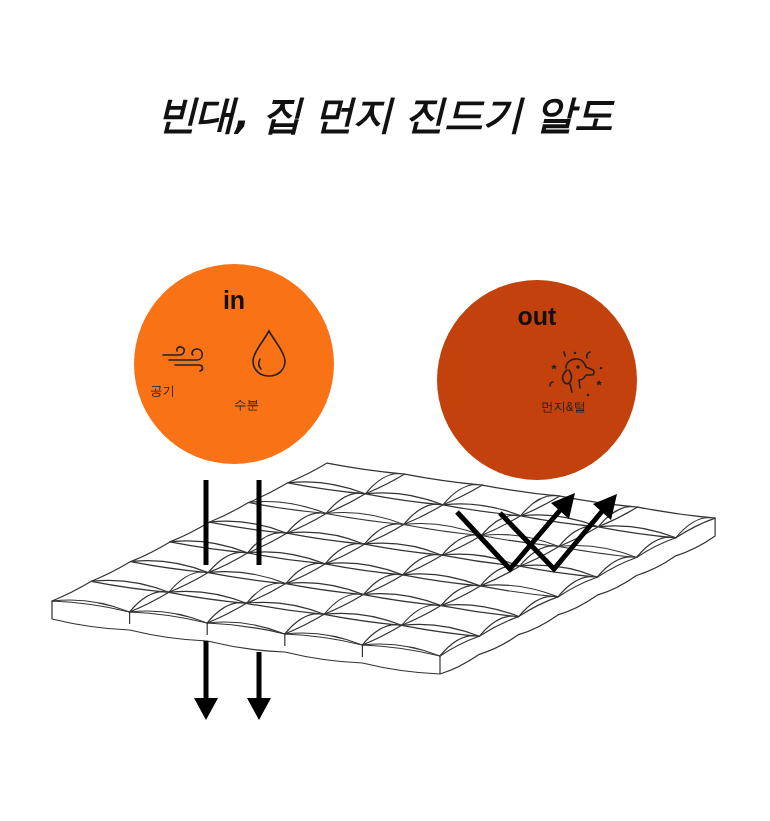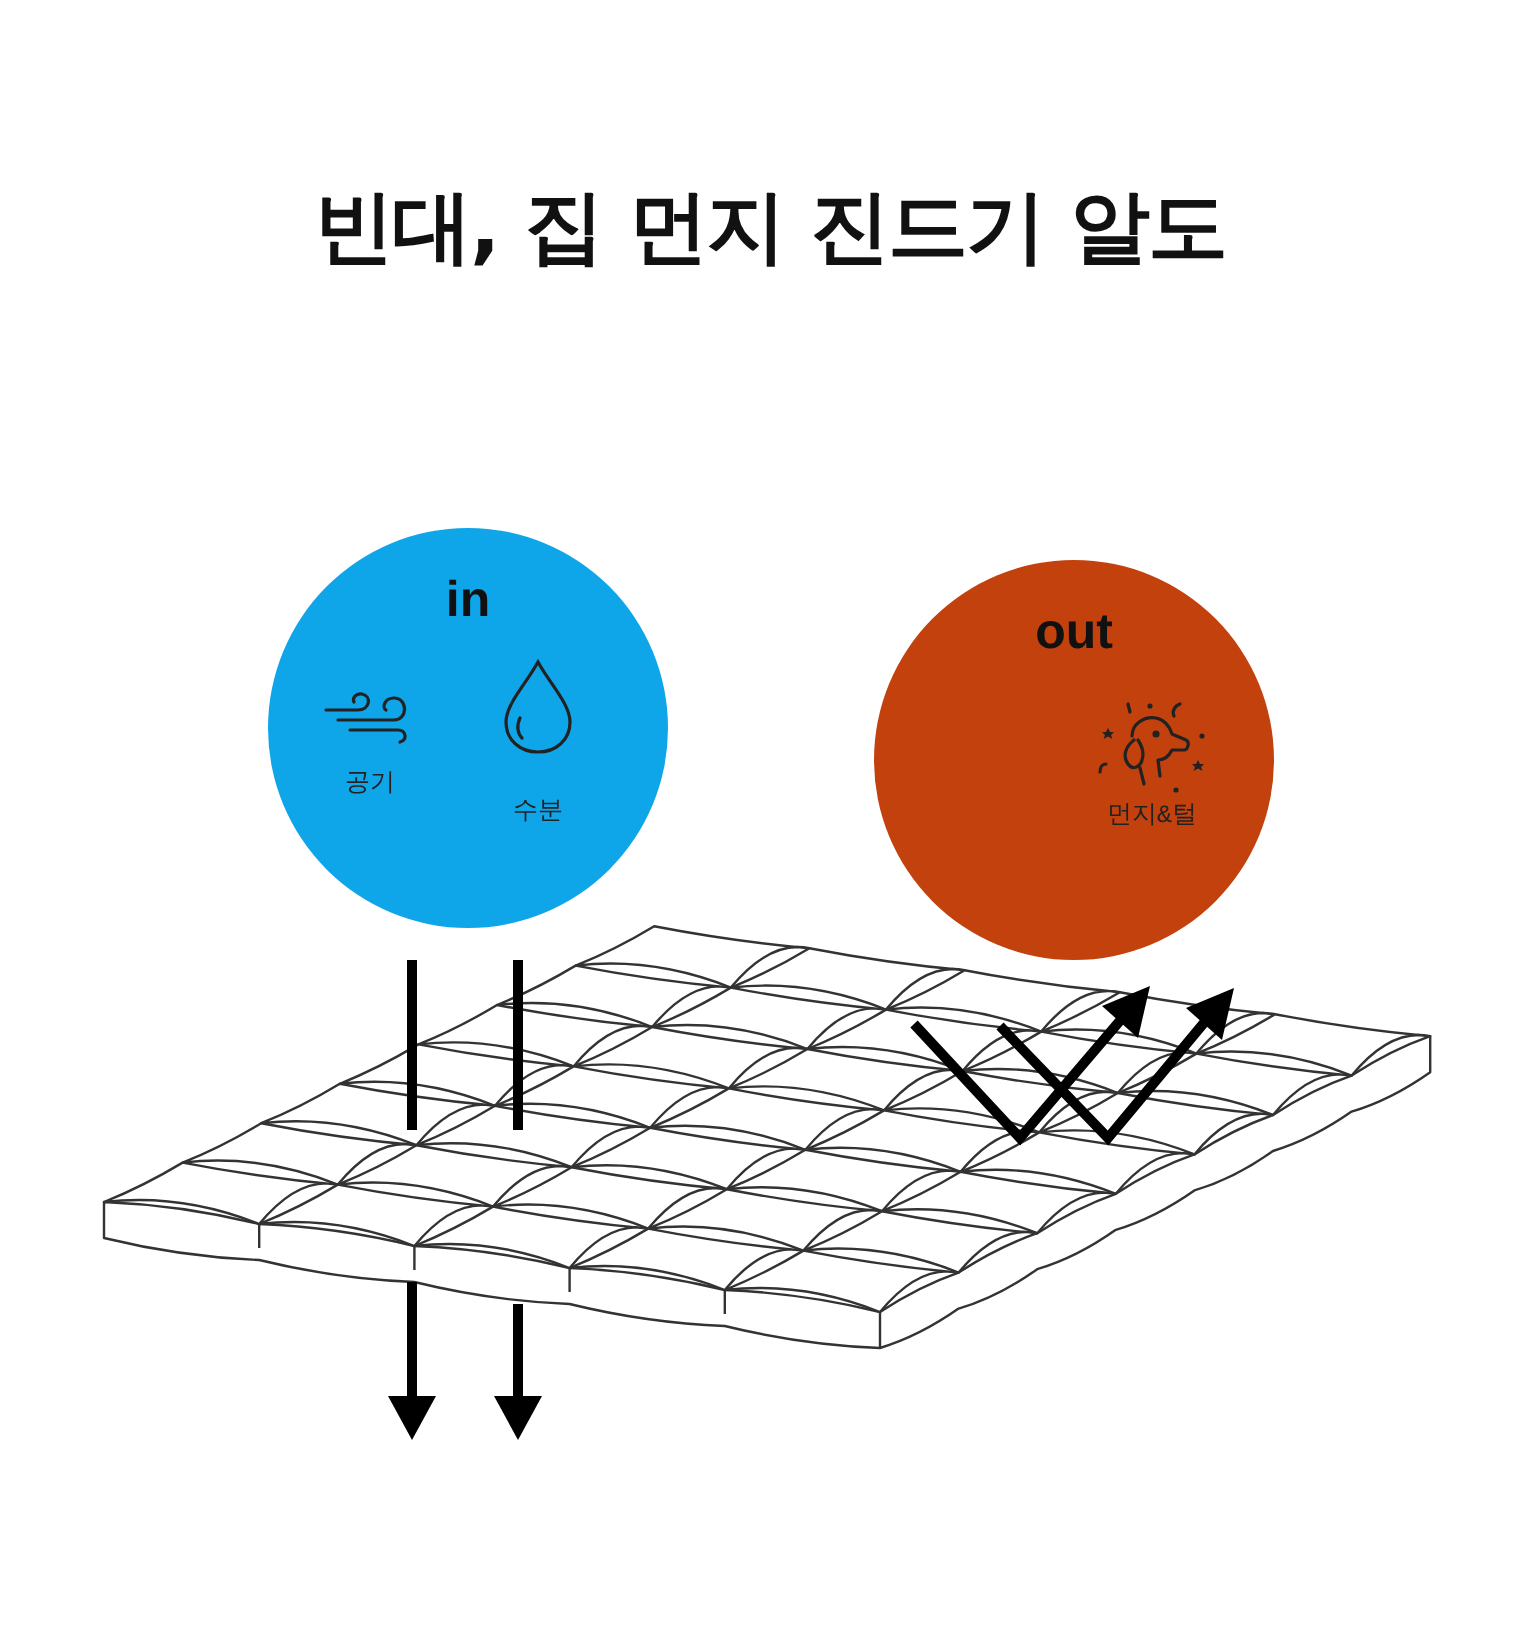--- a/index.html
+++ b/index.html
@@ -1,26 +1,26 @@
 <!DOCTYPE html>
 <html><head>
 <meta charset="utf-8">
 <style>
   html, body { margin: 0; padding: 0; background: #ffffff; }
   body { width: 770px; height: 821px; position: relative; overflow: hidden;
          font-family: "DejaVu Sans", "Liberation Sans", sans-serif; color: #111; }
   .headline { position: absolute; left: 0; top: 84px; width: 770px; text-align: center;
-              font-size: 40px; font-weight: bold; line-height: 60px; letter-spacing: -1px; color: #111; }
+              font-size: 40px; font-weight: bold; line-height: 60px; letter-spacing: -1px; color: #111; font-style: italic; }
   .headline div { white-space: nowrap; }
   .circle { position: absolute; width: 200px; height: 200px; border-radius: 50%; }
-  .circle.in { left: 134px; top: 264px; background: #0ea5e9; }
+  .circle.in { left: 134px; top: 264px; background: #f97316; }
   .circle.out { left: 437px; top: 280px; background: #c2410c; }
   .circle-title { position: absolute; left: 0; top: 22px; width: 100%; text-align: center;
                   font-family: "Liberation Sans", sans-serif; font-weight: bold; font-size: 25px; color: #111; }
-  .item { position: absolute; text-align: center; width: 70px; }
+  .item { position: absolute; text-align: left; width: 70px; }
   .item svg { display: block; margin: 0 auto; }
   .item-label { font-size: 12.5px; line-height: 17px; color: #222; margin-top: 6px; white-space: nowrap; }
   #diagram { position: absolute; left: 0; top: 0; }
 </style>
 </head>
 <body>
 
 <div class="headline">
   <div>빈대, 집 먼지 진드기 알도</div>
 </div>

